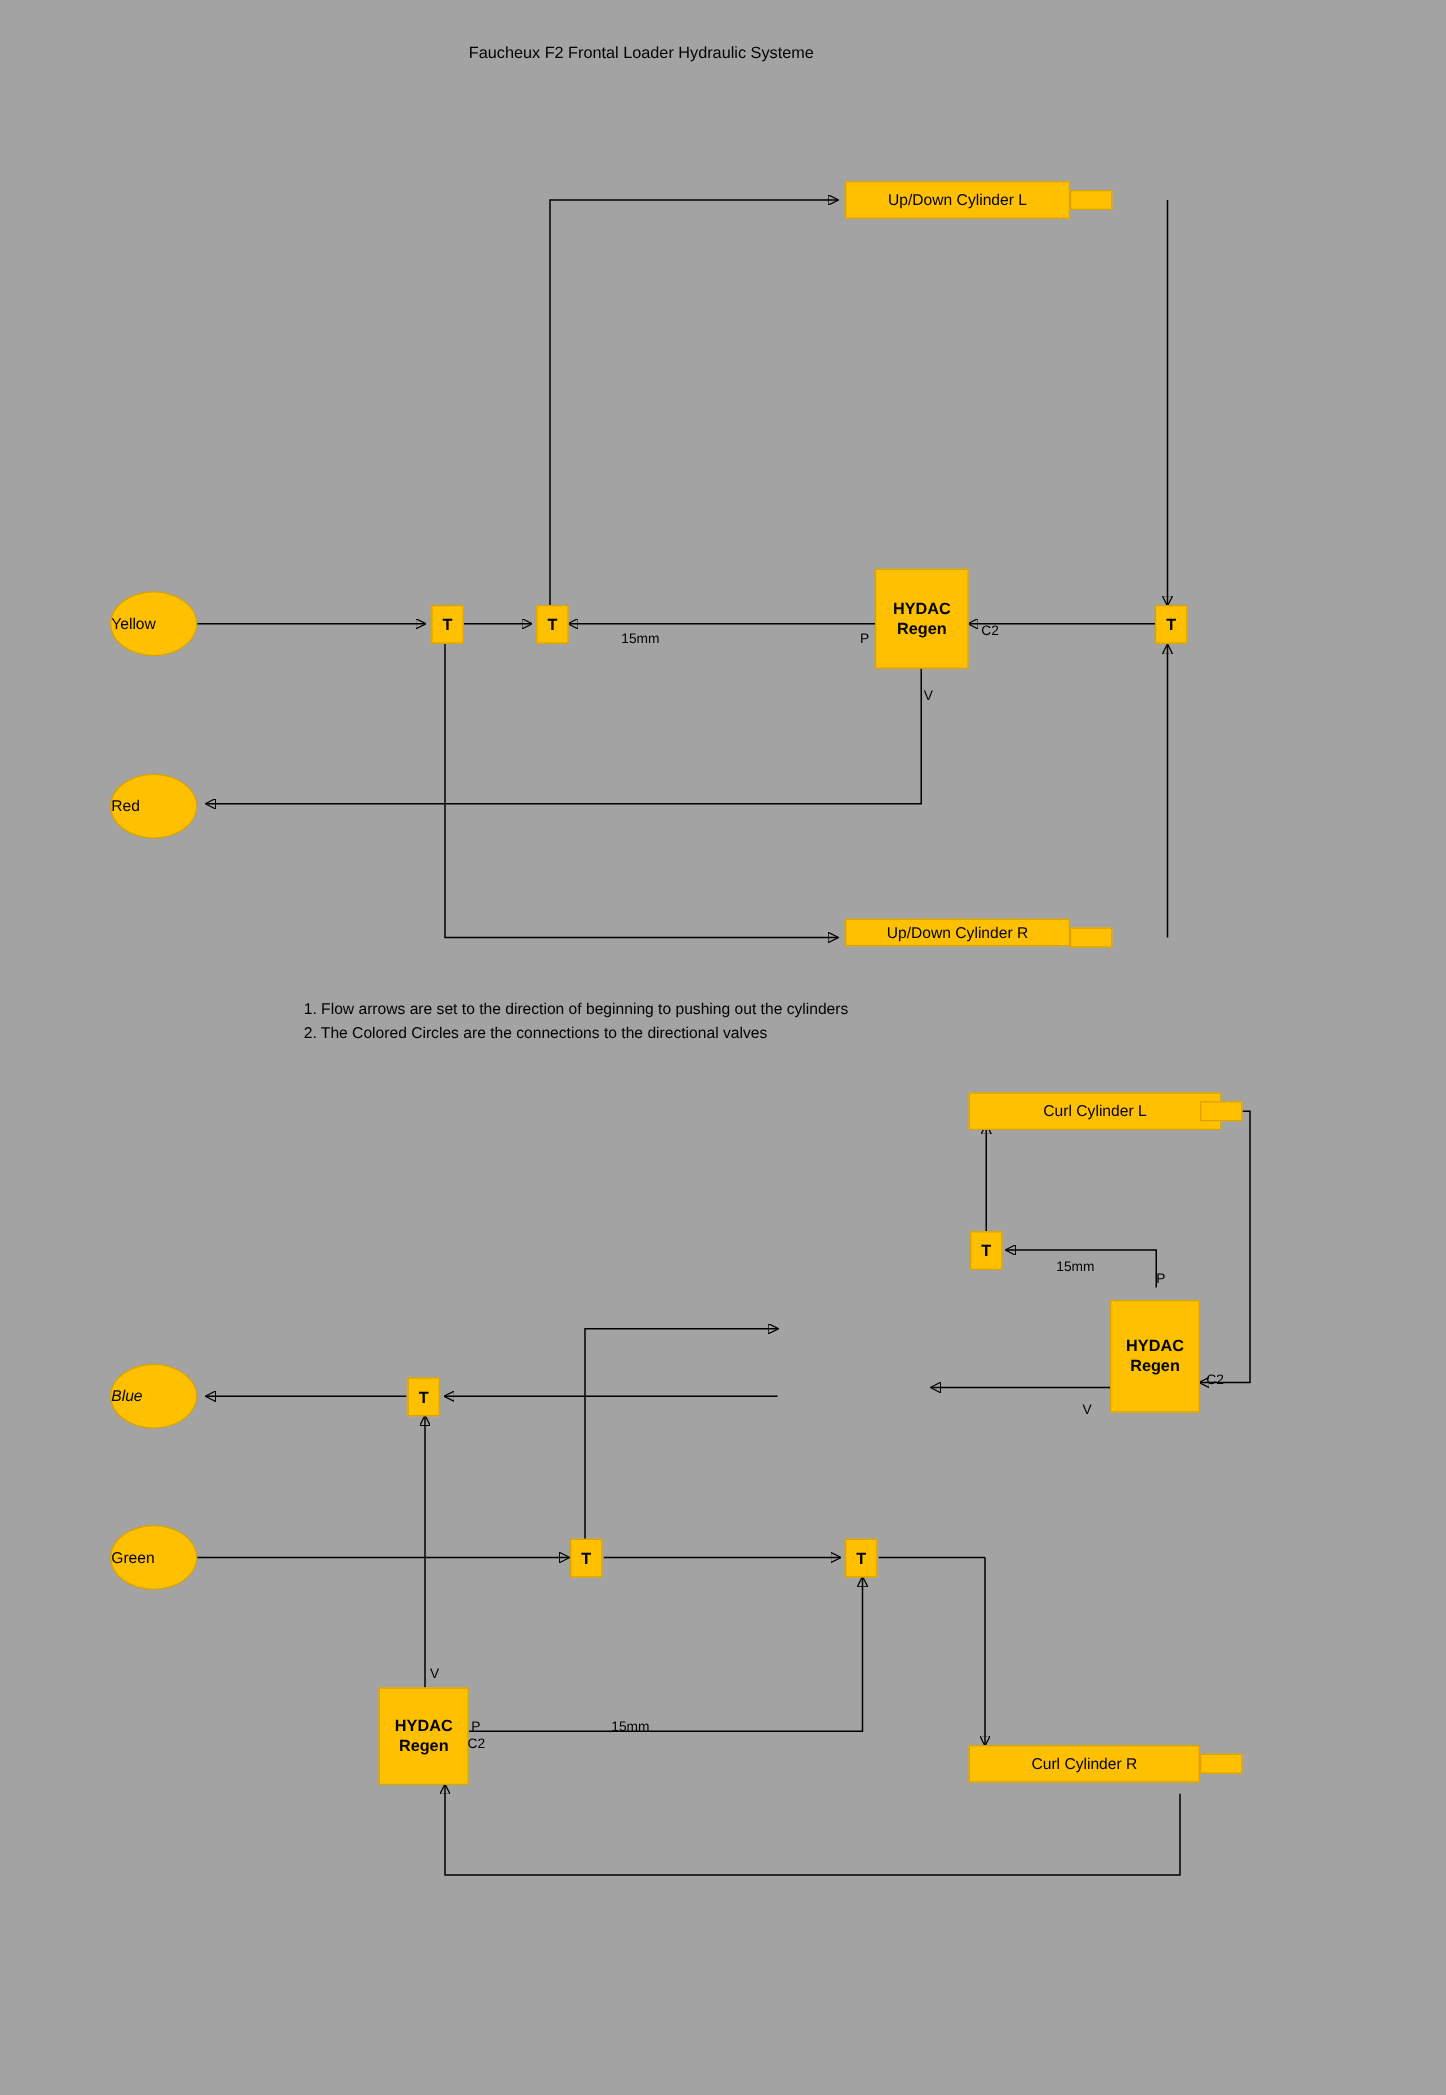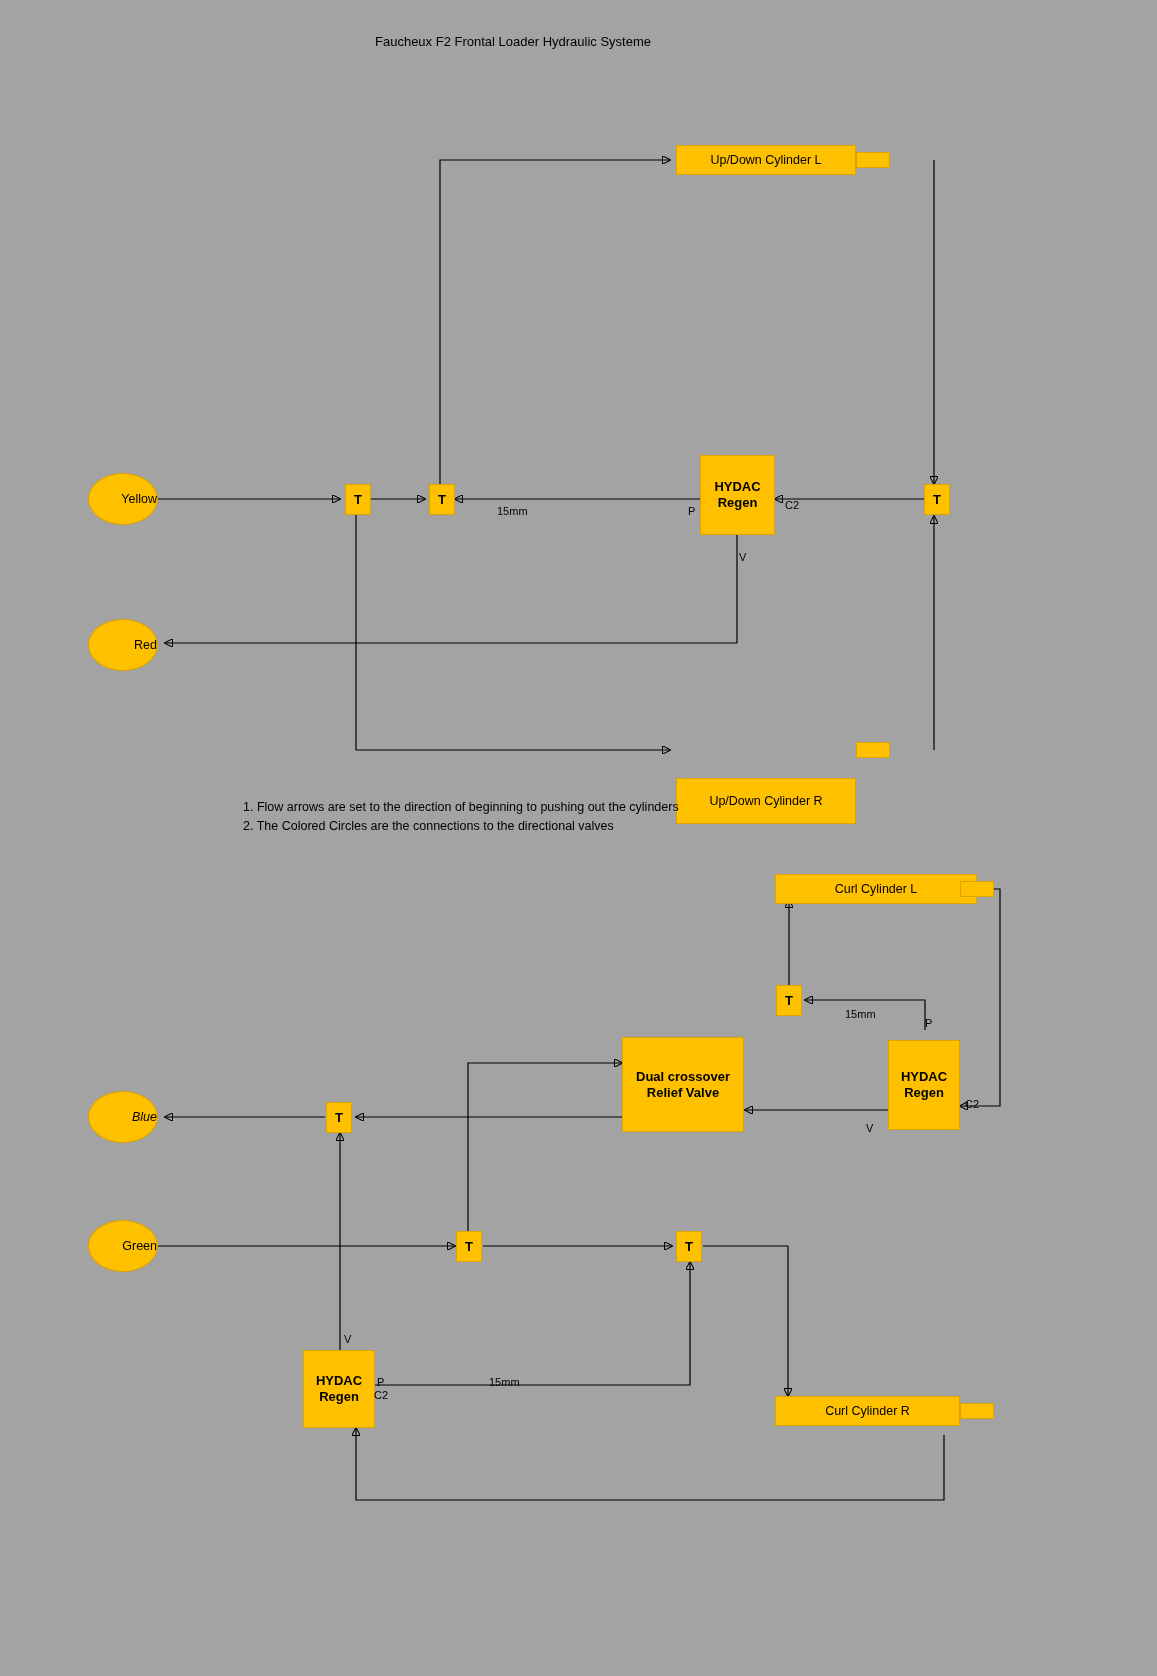--- a/index.html
+++ b/index.html
@@ -54,21 +54,21 @@
     color: #000;
   }
   .ellipse {
     position: absolute;
     background: #FFC000;
     border: 1px solid #d9a300;
     border-radius: 50%;
     box-sizing: border-box;
     display: flex;
     align-items: center;
-    justify-content: flex-end;
+    justify-content: flex-start;
     font-size: 12.5px;
     color: #000;
   }
   .rod {
     position: absolute;
     background: #FFC000;
     border: 1px solid #d9a300;
     box-sizing: border-box;
   }
   .lbl {
@@ -178,21 +178,21 @@
 
   <div class="tee" style="left:924px; top:484px; width:26px; height:31px;">
     <span>T</span>
   </div>
 
   <div class="box" style="left:676px; top:145px; width:180px; height:30px;">
     <span>Up/Down Cylinder L</span>
   </div>
   <div class="rod" style="left:856px; top:152px; width:34px; height:16px;"></div>
 
-  <div class="box" style="left:676px; top:735px; width:180px; height:46px;margin-top:43px;">
+  <div class="box" style="left:676px; top:735px; width:180px; height:22px;">
     <span>Up/Down Cylinder R</span>
   </div>
   <div class="rod" style="left:856px; top:742px; width:34px; height:16px;"></div>
 
   <div class="box bold" style="left:700px; top:455px; width:75px; height:80px; flex-direction:column;">
     <span>HYDAC</span>
     <span>Regen</span>
   </div>
 
   <div class="lbl" style="left:497px; top:505px;">15mm</div>
@@ -232,24 +232,20 @@
   <div class="box" style="left:775px; top:874px; width:202px; height:30px;">
     <span>Curl Cylinder L</span>
   </div>
   <div class="rod" style="left:960px; top:881px; width:34px; height:16px;"></div>
 
   <div class="box" style="left:775px; top:1396px; width:185px; height:30px;">
     <span>Curl Cylinder R</span>
   </div>
   <div class="rod" style="left:960px; top:1403px; width:34px; height:16px;"></div>
 
-  <div class="box bold" style="left:622px; top:1037px; width:122px; height:95px; flex-direction:column;">
-    <span>Dual crossover</span>
-    <span>Relief Valve</span>
-  </div>
 
   <div class="box bold" style="left:888px; top:1040px; width:72px; height:90px; flex-direction:column;">
     <span>HYDAC</span>
     <span>Regen</span>
   </div>
 
   <div class="box bold" style="left:303px; top:1350px; width:72px; height:78px; flex-direction:column;">
     <span>HYDAC</span>
     <span>Regen</span>
   </div>

